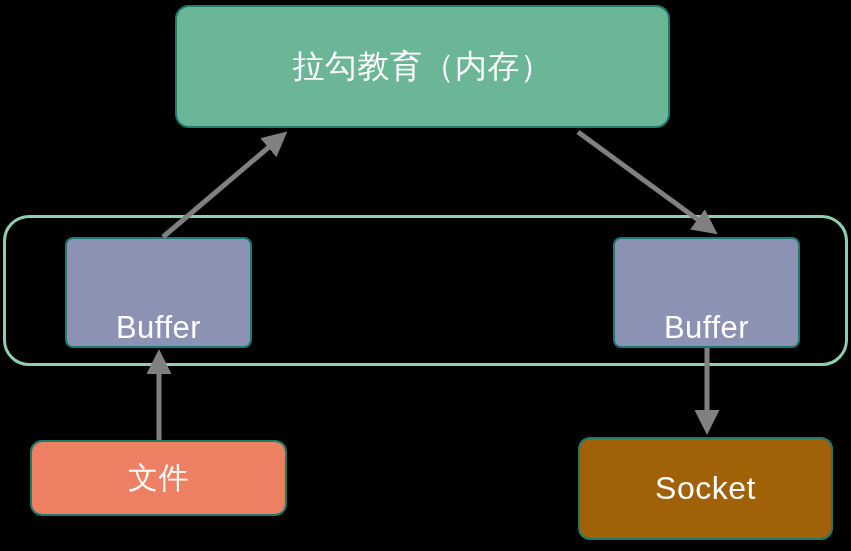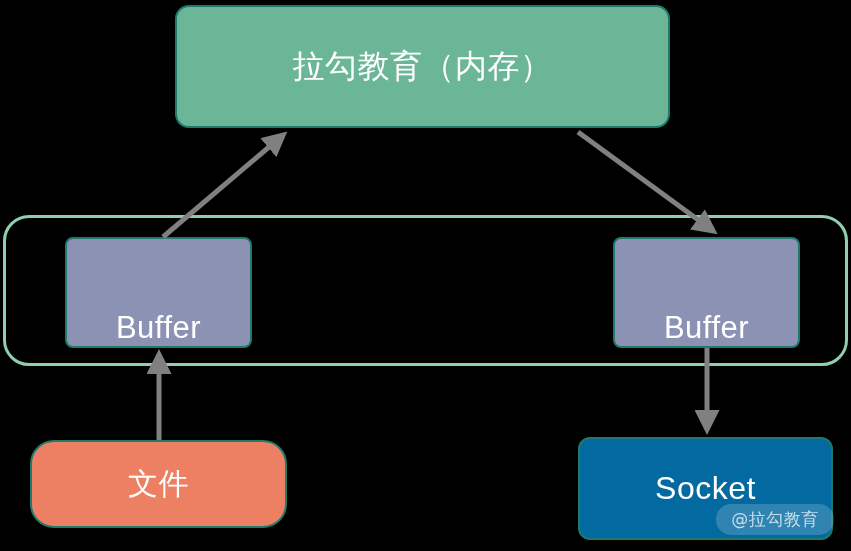--- a/index.html
+++ b/index.html
@@ -59,34 +59,34 @@
     font-size: 31px;
     align-items: flex-end;
   }
   #buffer-left  { left: 65px; }
   #buffer-right { left: 613px; }
   
   #file-node {
     left: 30px;
     top: 440px;
     width: 257px;
-    height: 88px;
+    height: 76px;
     background: #ed8062;
     border: 2px solid #1f7a6e;
-    border-radius: 24px;
+    border-radius: 12px;
     font-size: 30px;
     justify-content: center;
   }
   
   #socket-node {
     left: 578px;
     top: 437px;
     width: 255px;
     height: 103px;
-    background: #0369a1;
+    background: #a16207;
     border: 2px solid #1f7a6e;
     border-radius: 12px;
     font-size: 32px;
   }
   #arrow-layer {
     position: absolute;
     left: 0;
     top: 0;
     width: 851px;
     height: 551px;
@@ -145,17 +145,14 @@
 
     <line x1="159" y1="440" x2="159" y2="356" stroke="#808080" stroke-width="5" marker-end="url(#arrowhead)"></line>
 
     <line x1="163" y1="237" x2="282" y2="136" stroke="#808080" stroke-width="5" marker-end="url(#arrowhead)"></line>
 
     <line x1="578" y1="132" x2="712" y2="230" stroke="#808080" stroke-width="5" marker-end="url(#arrowhead)"></line>
 
     <line x1="707" y1="348" x2="707" y2="428" stroke="#808080" stroke-width="5" marker-end="url(#arrowhead)"></line>
   </svg>
 
-  <div id="watermark">
-    <span>@拉勾教育</span>
-  </div>
 
 </div>
 
 </body></html>

